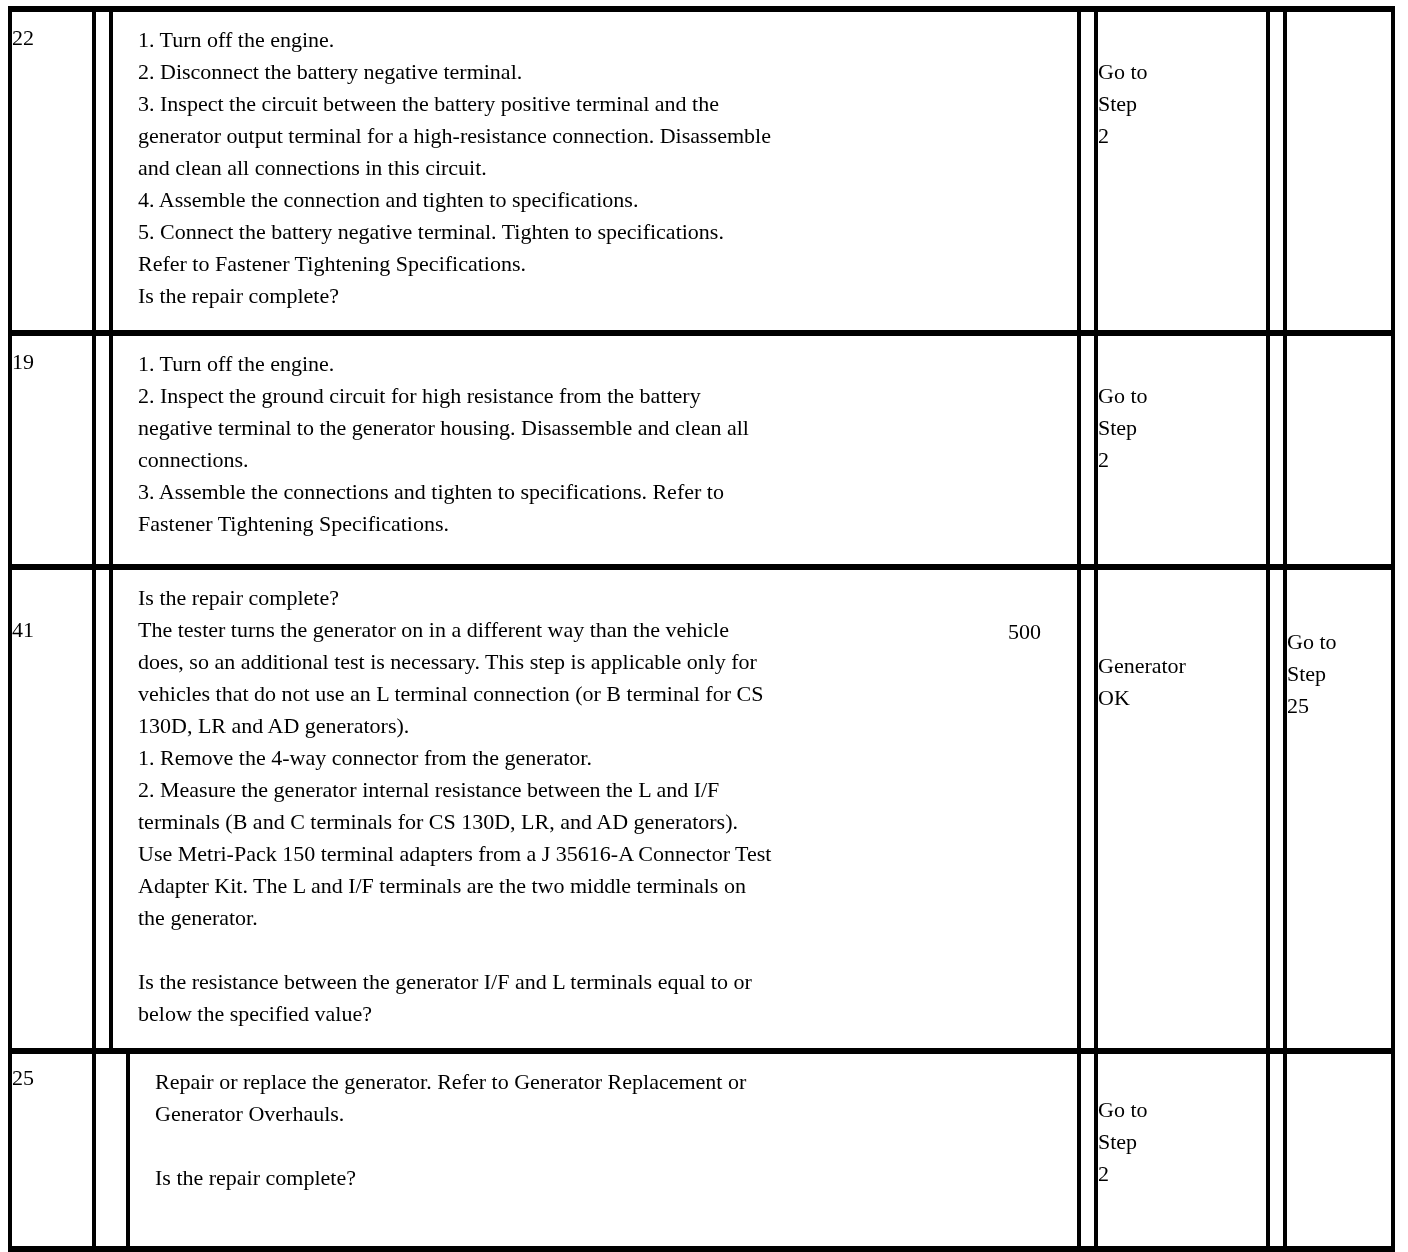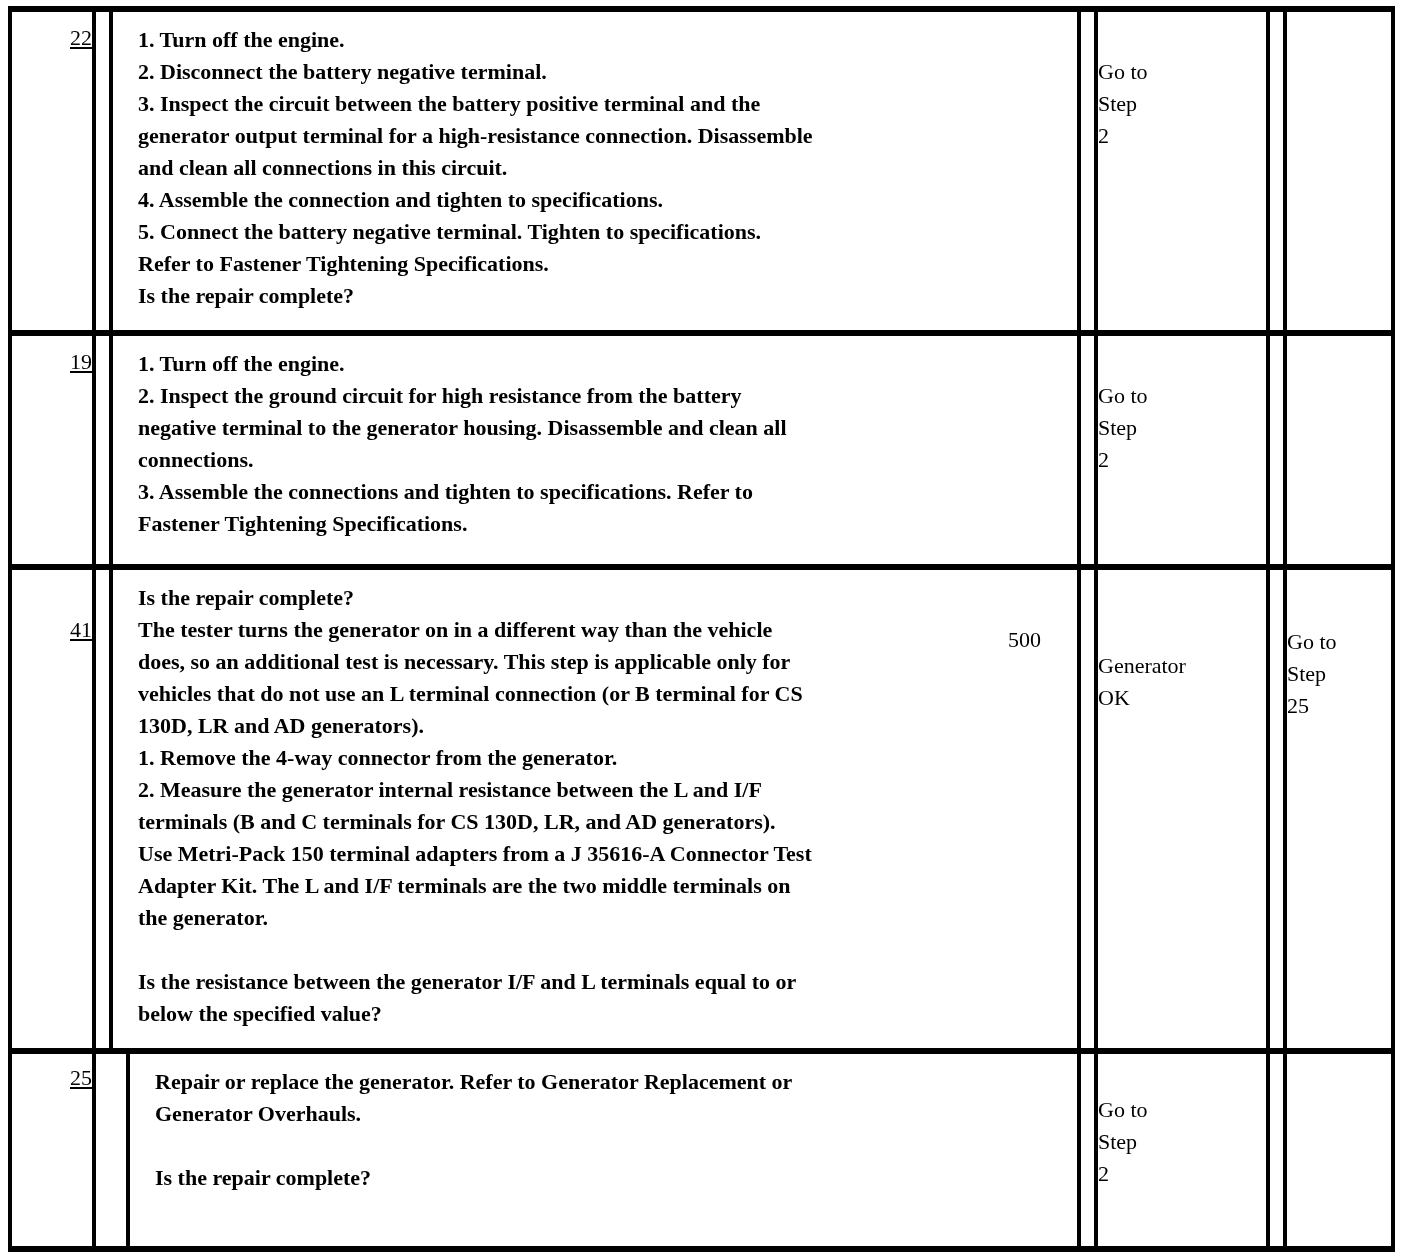--- a/index.html
+++ b/index.html
@@ -29,41 +29,39 @@
   }
   .cell {
     border-left: 4px solid #000000;
     border-right: 4px solid #000000;
     box-sizing: border-box;
     font-size: 22px;
     line-height: 32px;
     overflow: hidden;
   }
   .step {
-    text-align: right;
+    text-align: left;
     padding-top: 10px;
-    text-decoration: underline;
   }
   .action {
     position: relative;
     padding: 12px 30px 12px 25px;
   }
   .action-text {
     display: block;
     white-space: pre-line;
-    font-weight: bold;
   }
   .yes, .no {
     text-align: left;
     padding-top: 12px;
     white-space: pre-line;
   }
   .value {
     position: absolute;
-    top: 54px;
+    top: 46px;
     right: 36px;
     font-size: 22px;
   }
   
   .mh0 { min-height: 318px; }
   .mh1 { min-height: 228px; }
   .mh2 { min-height: 478px; }
   .mh3 { min-height: 192px; margin-left: 17px; }
   .step-r2 { padding-top: 44px; }
   .yes-r2  { padding-top: 48px; }

